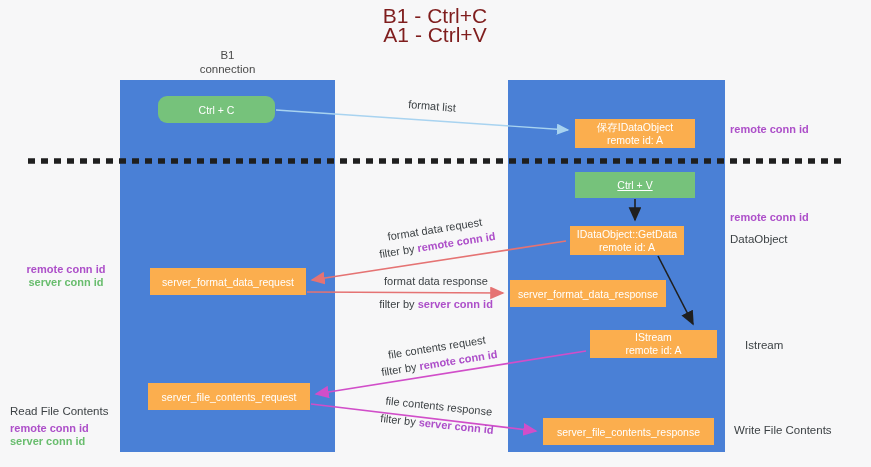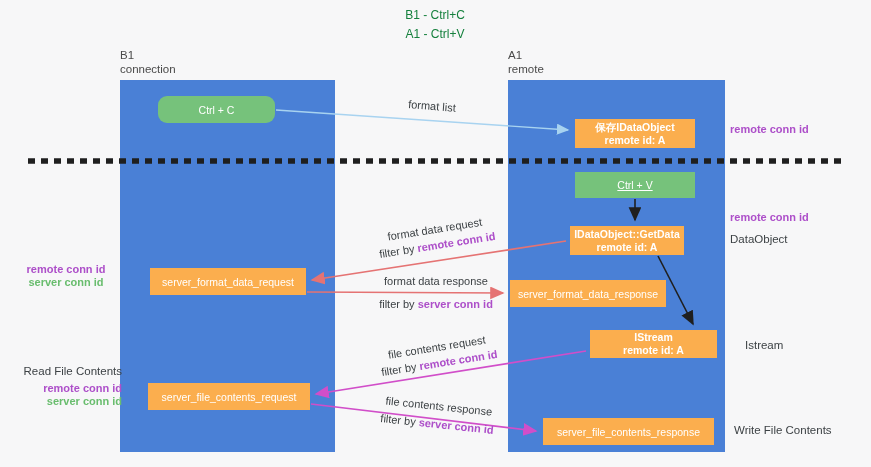--- a/index.html
+++ b/index.html
@@ -3,22 +3,22 @@
 <meta charset="utf-8">
 <style>
   html,body{margin:0;padding:0;}
   .canvas{
     position:relative;width:871px;height:467px;overflow:hidden;
     background:var(--bg,#f7f7f8);
     font-family:"Liberation Sans",sans-serif;
     color:var(--ink,#3d4245);
   }
   .title{position:absolute;left:285px;top:6px;width:300px;text-align:center;
-         font-size:12px;line-height:19px;color:#15803d;}
-  .col-header{position:absolute;top:48px;font-size:11.5px;
+         font-size:21px;line-height:19px;color:#7f1d1d;}
+  .col-header{position:absolute;top:48px;text-align:center;font-size:11.5px;
               line-height:14px;color:#4a4a4a;}
   .col-header.left{left:120px;width:215px;}
   .col-header.right{left:508px;width:217px;}
   .lane{position:absolute;top:80px;height:372px;background:var(--lane_blue,#4a80d6);}
   .lane.left{left:120px;width:215px;}
   .lane.right{left:508px;width:217px;}
   svg.arrows{position:absolute;left:0;top:0;width:871px;height:467px;pointer-events:none;}
   .ar{fill:none;stroke-width:1.6px;}
   .ar.lightblue{stroke:var(--arrow_lightblue,#a8d3f0);stroke-width:1.4px;}
   .ar.red{stroke:var(--arrow_red,#e57373);}
@@ -27,21 +27,21 @@
   .dash{stroke:var(--arrow_black,#1f1f1f);stroke-width:5.5px;stroke-dasharray:7 6;fill:none;}
   .mkf-lb{fill:var(--arrow_lightblue,#a8d3f0);}
   .mkf-rd{fill:var(--arrow_red,#e57373);}
   .mkf-mg{fill:var(--arrow_magenta,#d14ec9);}
   .mkf-bk{fill:var(--arrow_black,#1f1f1f);}
   .node{position:absolute;color:#fff;text-align:center;display:flex;
         flex-direction:column;justify-content:center;align-items:center;}
   .node.green{background:var(--node_green,#76c27b);}
   .node.orange{background:var(--node_orange,#fbae4e);}
   .node .one{font-size:10.5px;}
-  .node .two{font-size:10.5px;line-height:13px;font-weight:bold;}
+  .node .two{font-size:10.5px;line-height:13px;}
   #n-ctrlc{left:158px;top:96px;width:117px;height:27px;border-radius:9px;}
   #n-save{left:575px;top:119px;width:120px;height:29px;}
   #n-ctrlv{left:575px;top:172px;width:120px;height:26px;text-decoration:underline;}
   #n-getdata{left:570px;top:226px;width:114px;height:29px;}
   #n-freq{left:150px;top:268px;width:156px;height:27px;}
   #n-fresp{left:510px;top:280px;width:156px;height:27px;}
   #n-istream{left:590px;top:330px;width:127px;height:28px;}
   #n-fcreq{left:148px;top:383px;width:162px;height:27px;}
   #n-fcresp{left:543px;top:418px;width:171px;height:27px;}
   .elabel{position:absolute;font-size:11px;text-align:center;color:var(--ink,#3d4245);}
@@ -54,41 +54,37 @@
   #el-fcresp{left:368px;top:397px;width:140px;line-height:18px;transform:rotate(6deg);}
   .slabel{position:absolute;font-size:11.5px;color:var(--ink,#3d4245);}
   .purple{color:var(--label_purple,#ad4fc9);font-weight:bold;font-size:11px;}
   .greenlbl{color:var(--label_green,#69bd6e);font-weight:bold;font-size:11px;}
   #sl-rc1{left:730px;top:123px;}
   #sl-rc2{left:730px;top:211px;}
   #sl-do{left:730px;top:233px;}
   #sl-is{left:745px;top:339px;}
   #sl-wf{left:734px;top:424px;}
   #sl-left1{left:16px;top:263px;width:100px;text-align:center;line-height:13px;}
-  #sl-left2{left:10px;top:364px;width:112px;text-align:right;}
+  #sl-left2{left:10px;top:404px;width:112px;text-align:left;}
   #sl-left2 .rf{line-height:14px;margin-bottom:4px;}
   #sl-left2 .cid{line-height:13px;}
 </style>
 </head>
 <body>
 
 <div class="canvas">
 
   <div class="title">
     <div>B1 - Ctrl+C</div>
     <div>A1 - Ctrl+V</div>
   </div>
 
   <div class="col-header left">
     <div>B1</div>
     <div>connection</div>
-  </div>
-  <div class="col-header right">
-    <div>A1</div>
-    <div>remote</div>
   </div>
 
   <div class="lane left"></div>
   <div class="lane right"></div>
 
   <svg class="arrows" viewBox="0 0 871 467">
     <defs>
       <marker id="m-lb" markerWidth="10" markerHeight="9" refX="8" refY="4" orient="auto">
           <path class="mkf-lb" d="M0,0 L9,4 L0,8 z"></path>
         </marker>

